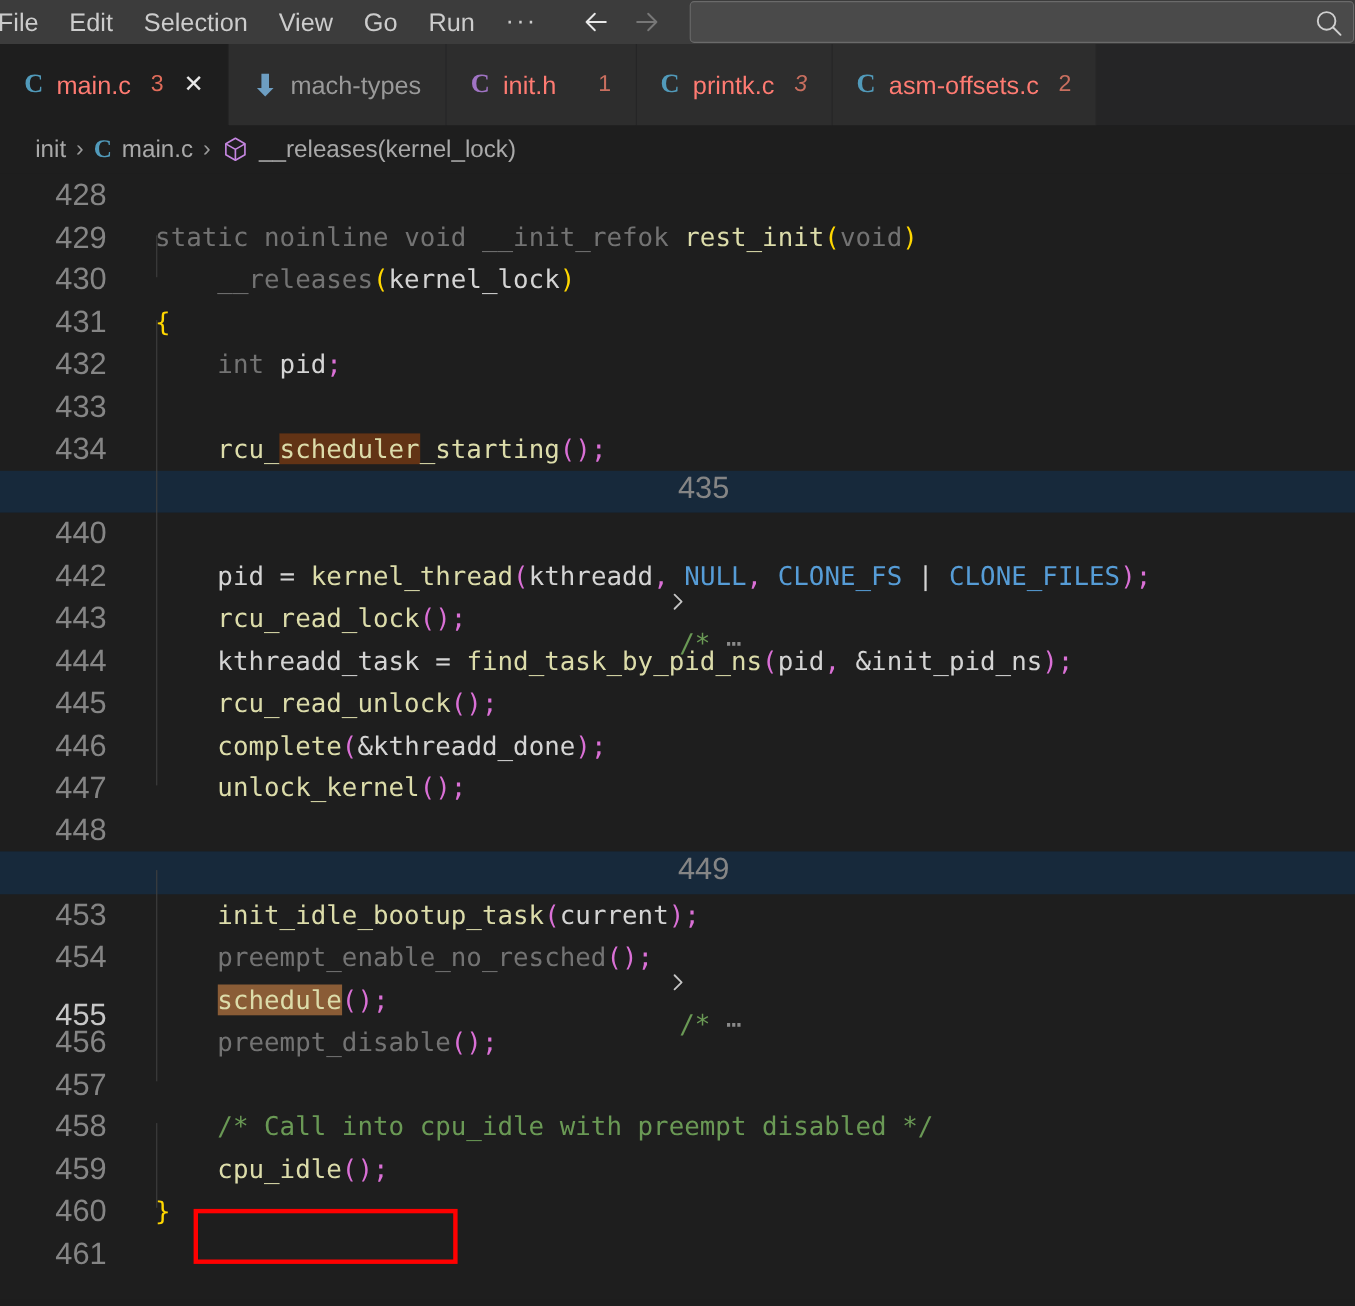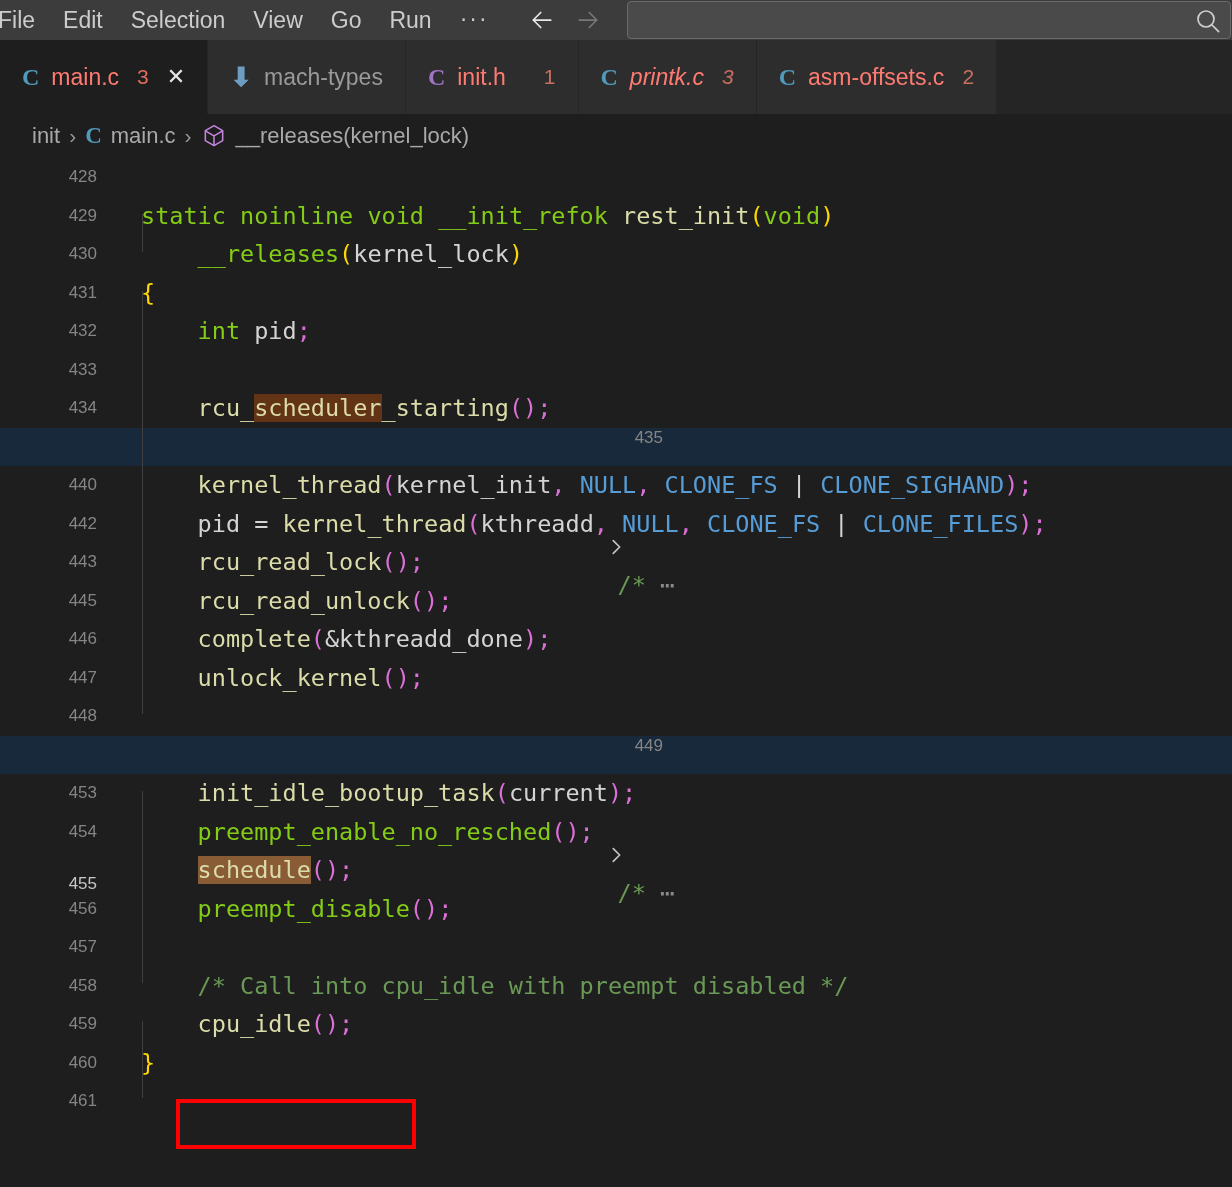--- a/index.html
+++ b/index.html
@@ -64,21 +64,21 @@
     white-space: nowrap;
     gap: 12px;
   }
   .tab.active { background: #1e1e1e; }
   .tab-lang-icon { font-size: 24px; font-weight: 700; font-family: "Liberation Serif", serif; }
   .tab-lang-icon.c-blue { color: #519aba; }
   .tab-lang-icon.c-purple { color: #a074c4; }
   .tab-lang-icon.arrow-down { color: #6d9ec2; font-size: 26px; font-family: "Liberation Sans", sans-serif; }
   .tab-label { font-size: 23px; color: #ff7b72; }
   .tab-label.dim { color: #9a9a9a; }
-  .tab-label.preview { font-style: italic; }
+  .tab-label.preview { }
   .tab-badge { font-size: 21px; color: #e06c5a; margin-left: 6px; }
   .tab-badge.dim { color: #c96f5f; }
   .tab-close { font-size: 22px; color: #e8e8e8; margin-left: 6px; line-height: 1; }
 
   
   #breadcrumb {
     height: 44px; width: 1232px;
     background: #1e1e1e;
     display: flex; align-items: center;
     padding-left: 32px;
@@ -104,21 +104,21 @@
     display: flex;
     align-items: center;
   }
   .row.folded { background: #17293b; flex-direction: column; }
   .gutter {
     width: 100px;
     flex: 0 0 100px;
     text-align: right;
     padding-right: 3px;
     color: #858585;
-    font-size: 17px;
+    font-size: 28px;
     font-family: "Liberation Sans", sans-serif;
     user-select: none;
   }
   .gutter.active { color: #c6c6c6; margin-top: 28px; }
   .fold-chevron {
     width: 38px; flex: 0 0 38px;
     display: flex; align-items: center; justify-content: center;
     color: #c5c5c5;
   }
   .code {
@@ -133,21 +133,21 @@
   
   .indent-guide {
     position: absolute;
     left: 142px;
     top: 0; bottom: 0;
     width: 1px;
     background: #404040;
   }
 
   
-  .kw   { color: #84cc16; }
+  .kw   { color: #737373; }
   .fn   { color: #dcdcaa; }
   .id   { color: #d4d4d4; }
   .punc { color: #da70d6; }
   .brace{ color: #ffd700; }
   .cmt  { color: #6a9955; }
   .macro{ color: #569cd6; }
   .dots { color: #8a8a8a; }
   .op   { color: #d4d4d4; }
 
   .hl-find { background: #623315; }
@@ -297,36 +297,40 @@
       <svg width="22" height="22" viewBox="0 0 24 24" fill="none" stroke="#c5c5c5" stroke-width="1.8">
         <path d="M9 5l7 7-7 7" stroke-linecap="round" stroke-linejoin="round"></path>
       </svg>
     </div>
     <div class="code">    <span class="cmt">/*</span> <span class="dots">⋯</span></div>
   </div>
 
   <div class="row">
     <div class="gutter">440</div>
     <div class="fold-chevron"></div>
-    <div class="code">    <span class="fn">kernel_thread</span><span class="punc">(</span><span class="id">kernel_init</span><span class="punc">,</span> <span class="macro">NULL</span><span class="punc">,</span> <span class="macro">CLONE_FS</span> <span class="op">|</span> <span class="macro">CLONE_SIGHAND</span><span class="punc">)</span><span class="punc">;</span></div>
   </div>
 
 
   <div class="row">
     <div class="gutter">442</div>
     <div class="fold-chevron"></div>
     <div class="code">    <span class="id">pid</span> <span class="op">=</span> <span class="fn">kernel_thread</span><span class="punc">(</span><span class="id">kthreadd</span><span class="punc">,</span> <span class="macro">NULL</span><span class="punc">,</span> <span class="macro">CLONE_FS</span> <span class="op">|</span> <span class="macro">CLONE_FILES</span><span class="punc">)</span><span class="punc">;</span></div>
   </div>
 
   <div class="row">
     <div class="gutter">443</div>
     <div class="fold-chevron"></div>
     <div class="code">    <span class="fn">rcu_read_lock</span><span class="punc">()</span><span class="punc">;</span></div>
   </div>
 
+  <div class="row">
+    <div class="gutter">444</div>
+    <div class="fold-chevron"></div>
+    <div class="code">    <span class="id">kthreadd_task</span> <span class="op">=</span> <span class="fn">find_task_by_pid_ns</span><span class="punc">(</span><span class="id">pid</span><span class="punc">,</span> <span class="op">&amp;</span><span class="id">init_pid_ns</span><span class="punc">)</span><span class="punc">;</span></div>
+  </div>
 
   <div class="row">
     <div class="gutter">445</div>
     <div class="fold-chevron"></div>
     <div class="code">    <span class="fn">rcu_read_unlock</span><span class="punc">()</span><span class="punc">;</span></div>
   </div>
 
   <div class="row">
     <div class="gutter">446</div>
     <div class="fold-chevron"></div>

